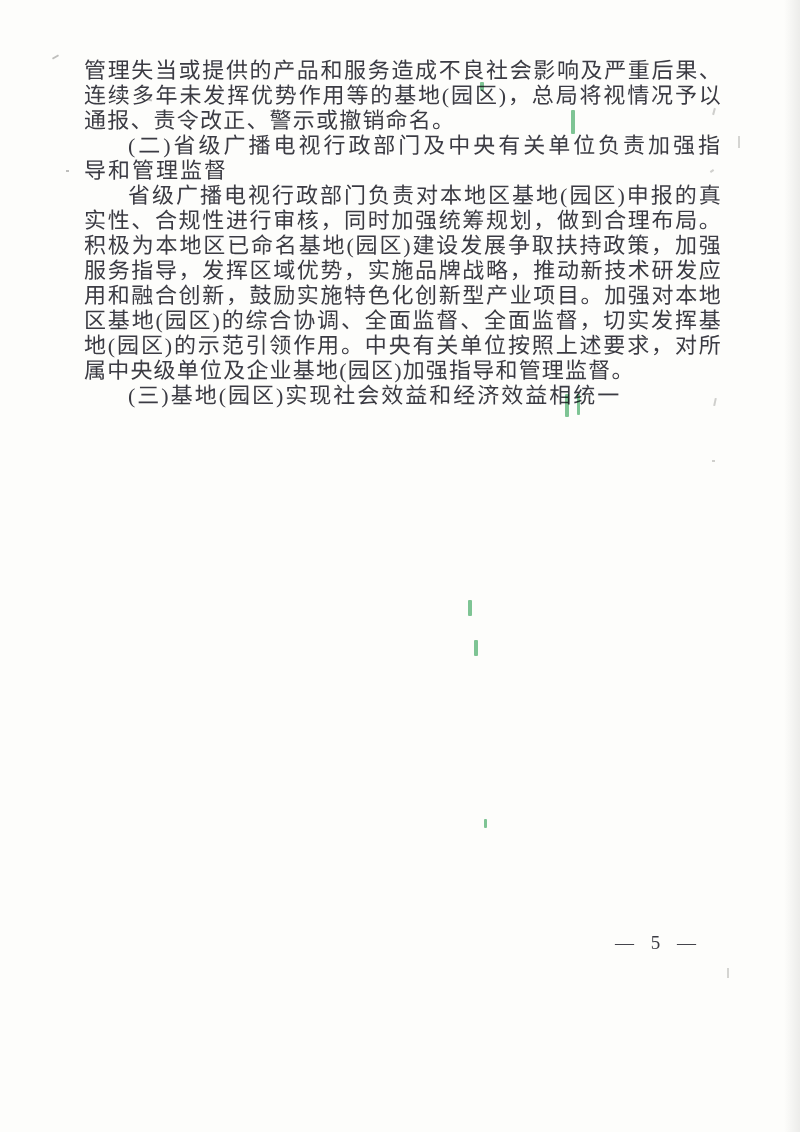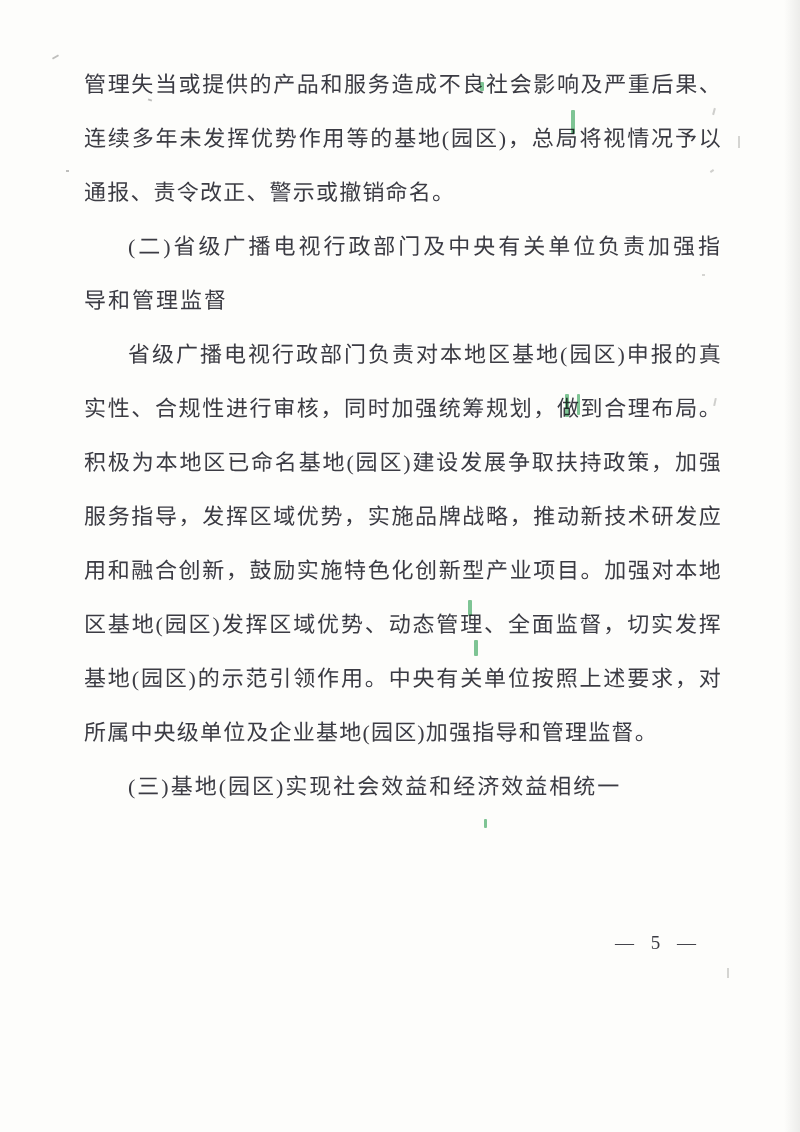--- a/index.html
+++ b/index.html
@@ -20,21 +20,21 @@
     position:absolute;top:0;right:0;width:16px;height:1132px;
     background:linear-gradient(to right, rgba(0,0,0,0), rgba(90,90,85,0.10));
     pointer-events:none;
   }
   .content{
     position:absolute;
     left:84px;top:58px;
     width:638px;
     color:#3b3b43;
     font-size:22px;
-    line-height:54px;
+    line-height:25px;
     letter-spacing:1.2px;
     text-align:justify;
     text-align-last:left;
   }
   .content p{margin:0;padding:0;}
   .para{text-indent:2em;}
   .para.cont{text-indent:0;}
   .heading{
     text-indent:2em;
     letter-spacing:2px;
@@ -69,21 +69,21 @@
   .g7{left:484px;top:819px;width:3px;height:9px;}    
 </style>
 </head>
 <body>
 
 <div class="page">
 
   <div class="content">
     <p class="para cont">管理失当或提供的产品和服务造成不良社会影响及严重后果、连续多年未发挥优势作用等的基地(园区)，总局将视情况予以通报、责令改正、警示或撤销命名。</p>
     <p class="heading">(二)省级广播电视行政部门及中央有关单位负责加强指导和管理监督</p>
-    <p class="para">省级广播电视行政部门负责对本地区基地(园区)申报的真实性、合规性进行审核，同时加强统筹规划，做到合理布局。积极为本地区已命名基地(园区)建设发展争取扶持政策，加强服务指导，发挥区域优势，实施品牌战略，推动新技术研发应用和融合创新，鼓励实施特色化创新型产业项目。加强对本地区基地(园区)发挥区域优势、动态管理、全面监督，切实发挥基地(园区)的示范引领作用。中央有关单位按照上述要求，对所属中央级单位及企业基地(园区)加强指导和管理监督。</p>
+    <p class="para">省级广播电视行政部门负责对本地区基地(园区)申报的真实性、合规性进行审核，同时加强统筹规划，做到合理布局。积极为本地区已命名基地(园区)建设发展争取扶持政策，加强服务指导，发挥区域优势，实施品牌战略，推动新技术研发应用和融合创新，鼓励实施特色化创新型产业项目。加强对本地区基地(园区)的综合协调、全面监督、全面监督，切实发挥基地(园区)的示范引领作用。中央有关单位按照上述要求，对所属中央级单位及企业基地(园区)加强指导和管理监督。</p>
     <p class="heading">(三)基地(园区)实现社会效益和经济效益相统一</p>
   </div>
 
   <div class="page-number">— 5 —</div>
 
   <div class="speck s1"></div>
   <div class="speck s2"></div>
   <div class="speck s3"></div>
   <div class="speck s4"></div>
   <div class="speck s5"></div>

